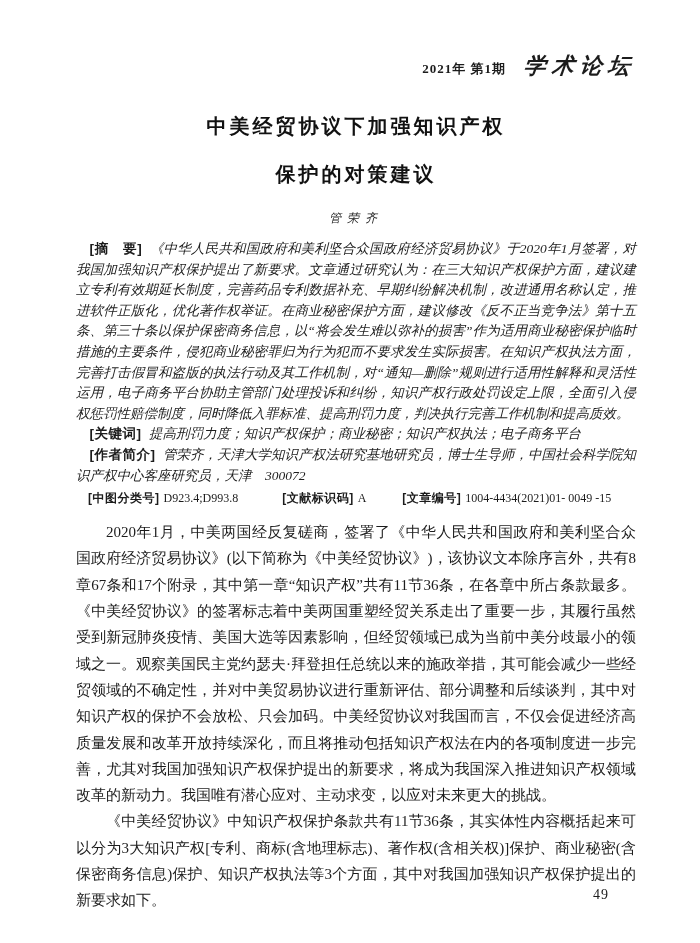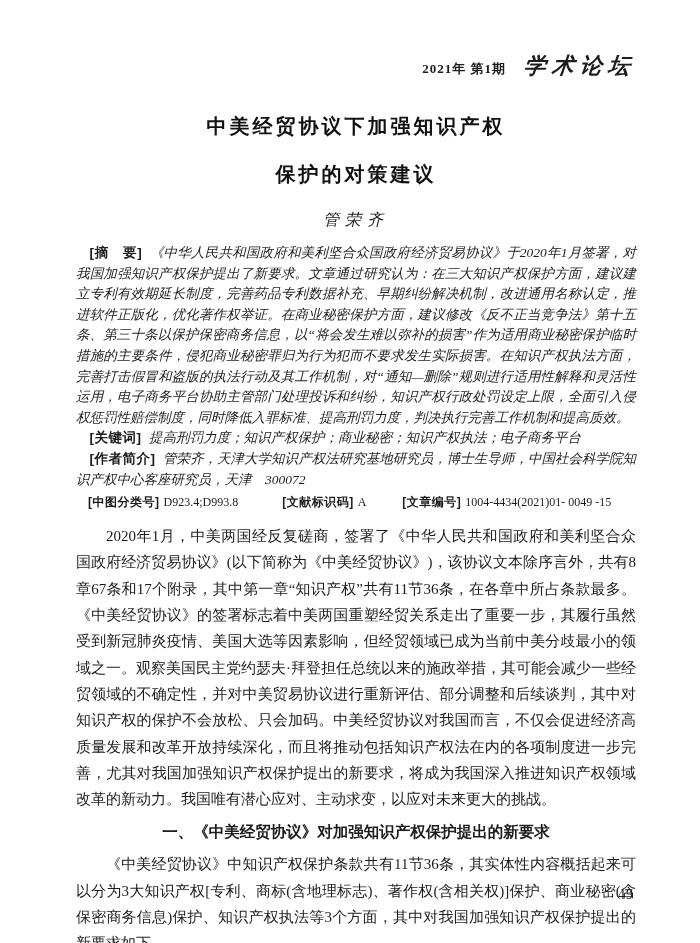--- a/index.html
+++ b/index.html
@@ -22,21 +22,21 @@
     transform: skewX(-6deg); display: inline-block;
   }
 
   
   .title {
     margin: 20px 0 0 0; text-align: center;
     font-family: "Liberation Sans", "DejaVu Sans", sans-serif;
     font-weight: bold; font-size: 20px; line-height: 48px; letter-spacing: 3px;
     color: #111;
   }
-  .author { text-align: center; font-size: 16px; font-style: italic; margin-top: 12px; letter-spacing: 6px; }
+  .author { text-align: center; font-size: 12px; font-style: italic; margin-top: 12px; letter-spacing: 6px; }
 
   
   .front { margin-top: 12px; }
   .front p { margin: 0; text-align: justify; font-size: 13.5px; line-height: 20.6px; text-indent: 1em; }
   .label {
     font-family: "Liberation Sans", "DejaVu Sans", sans-serif;
     font-weight: bold; font-style: normal; letter-spacing: 0.5px; margin-right: 4px;
   }
   .kai { font-style: italic; }
 
@@ -48,21 +48,21 @@
 
   
   .body { margin-top: 10px; font-size: 15px; line-height: 26.3px; }
   .body p { margin: 0; text-align: justify; text-indent: 2em; }
   .section-heading {
     margin: 7px 0 6px 0; text-align: center;
     font-family: "Liberation Sans", "DejaVu Sans", sans-serif;
     font-weight: bold; font-size: 15.5px; line-height: 26px;
   }
 
-  .page-number { position: absolute; right: 66px; bottom: 40px; font-size: 14px; letter-spacing: 1px; text-align: center; }
+  .page-number { position: absolute; right: 91px; bottom: 40px; font-size: 14px; letter-spacing: 1px; text-align: center; }
 </style>
 </head>
 <body>
 
 <div class="page">
 
   <div class="header">
     <span class="issue">2021年 第1期</span>
     <span class="journal">学术论坛</span>
   </div>
@@ -96,20 +96,19 @@
     <span class="group g2">
       <span class="label">[文献标识码]</span><span>A</span>
     </span>
     <span class="group g3">
       <span class="label">[文章编号]</span><span>1004-4434(2021)01- 0049 -15</span>
     </span>
   </div>
 
   <div class="body">
     <p>2020年1月，中美两国经反复磋商，签署了《中华人民共和国政府和美利坚合众国政府经济贸易协议》(以下简称为《中美经贸协议》)，该协议文本除序言外，共有8章67条和17个附录，其中第一章“知识产权”共有11节36条，在各章中所占条款最多。《中美经贸协议》的签署标志着中美两国重塑经贸关系走出了重要一步，其履行虽然受到新冠肺炎疫情、美国大选等因素影响，但经贸领域已成为当前中美分歧最小的领域之一。观察美国民主党约瑟夫·拜登担任总统以来的施政举措，其可能会减少一些经贸领域的不确定性，并对中美贸易协议进行重新评估、部分调整和后续谈判，其中对知识产权的保护不会放松、只会加码。中美经贸协议对我国而言，不仅会促进经济高质量发展和改革开放持续深化，而且将推动包括知识产权法在内的各项制度进一步完善，尤其对我国加强知识产权保护提出的新要求，将成为我国深入推进知识产权领域改革的新动力。我国唯有潜心应对、主动求变，以应对未来更大的挑战。</p>
-    <h2 class="section-heading">一、《中美经贸协议》对加强知识产权保护提出的新要求</h2>
     <p>《中美经贸协议》中知识产权保护条款共有11节36条，其实体性内容概括起来可以分为3大知识产权[专利、商标(含地理标志)、著作权(含相关权)]保护、商业秘密(含保密商务信息)保护、知识产权执法等3个方面，其中对我国加强知识产权保护提出的新要求如下。</p>
 
   </div>
 
   <div class="page-number">49</div>
 
 </div>
 
 </body></html>

